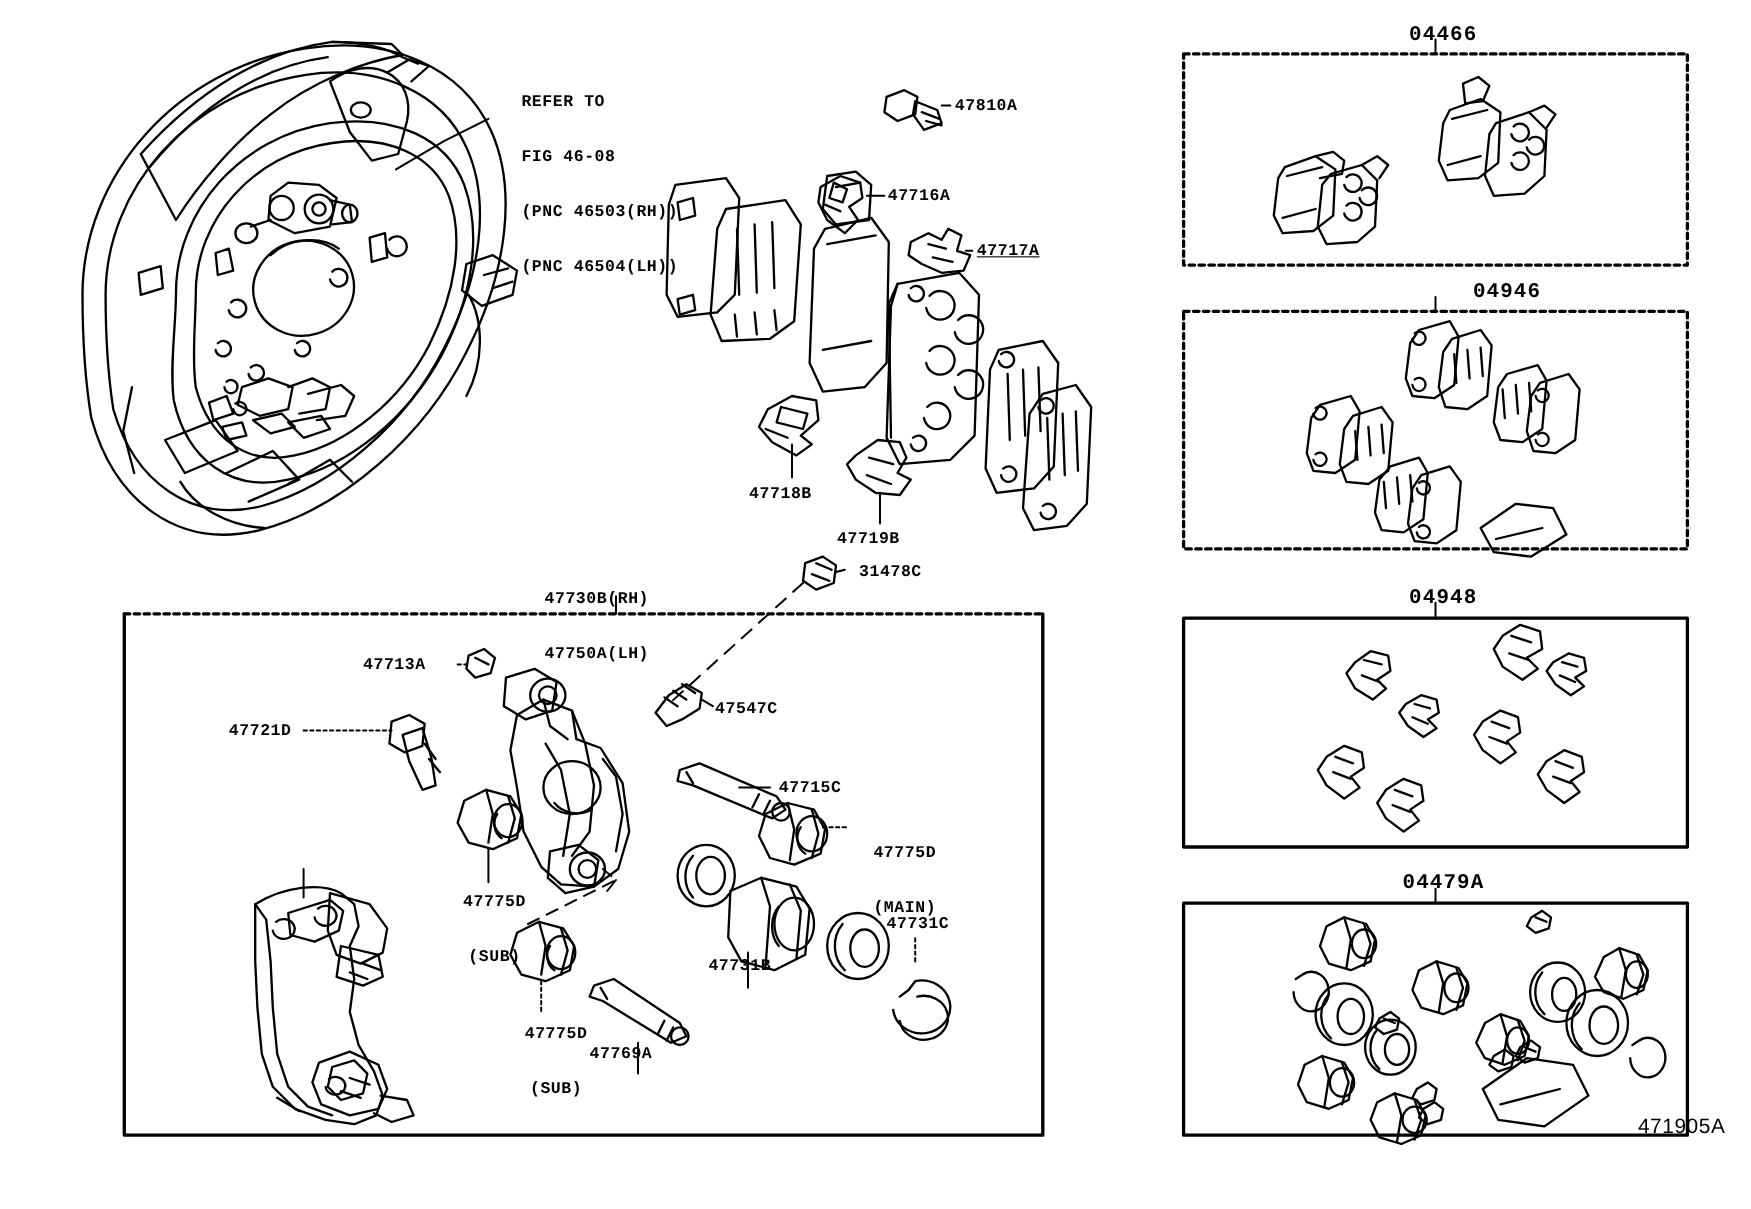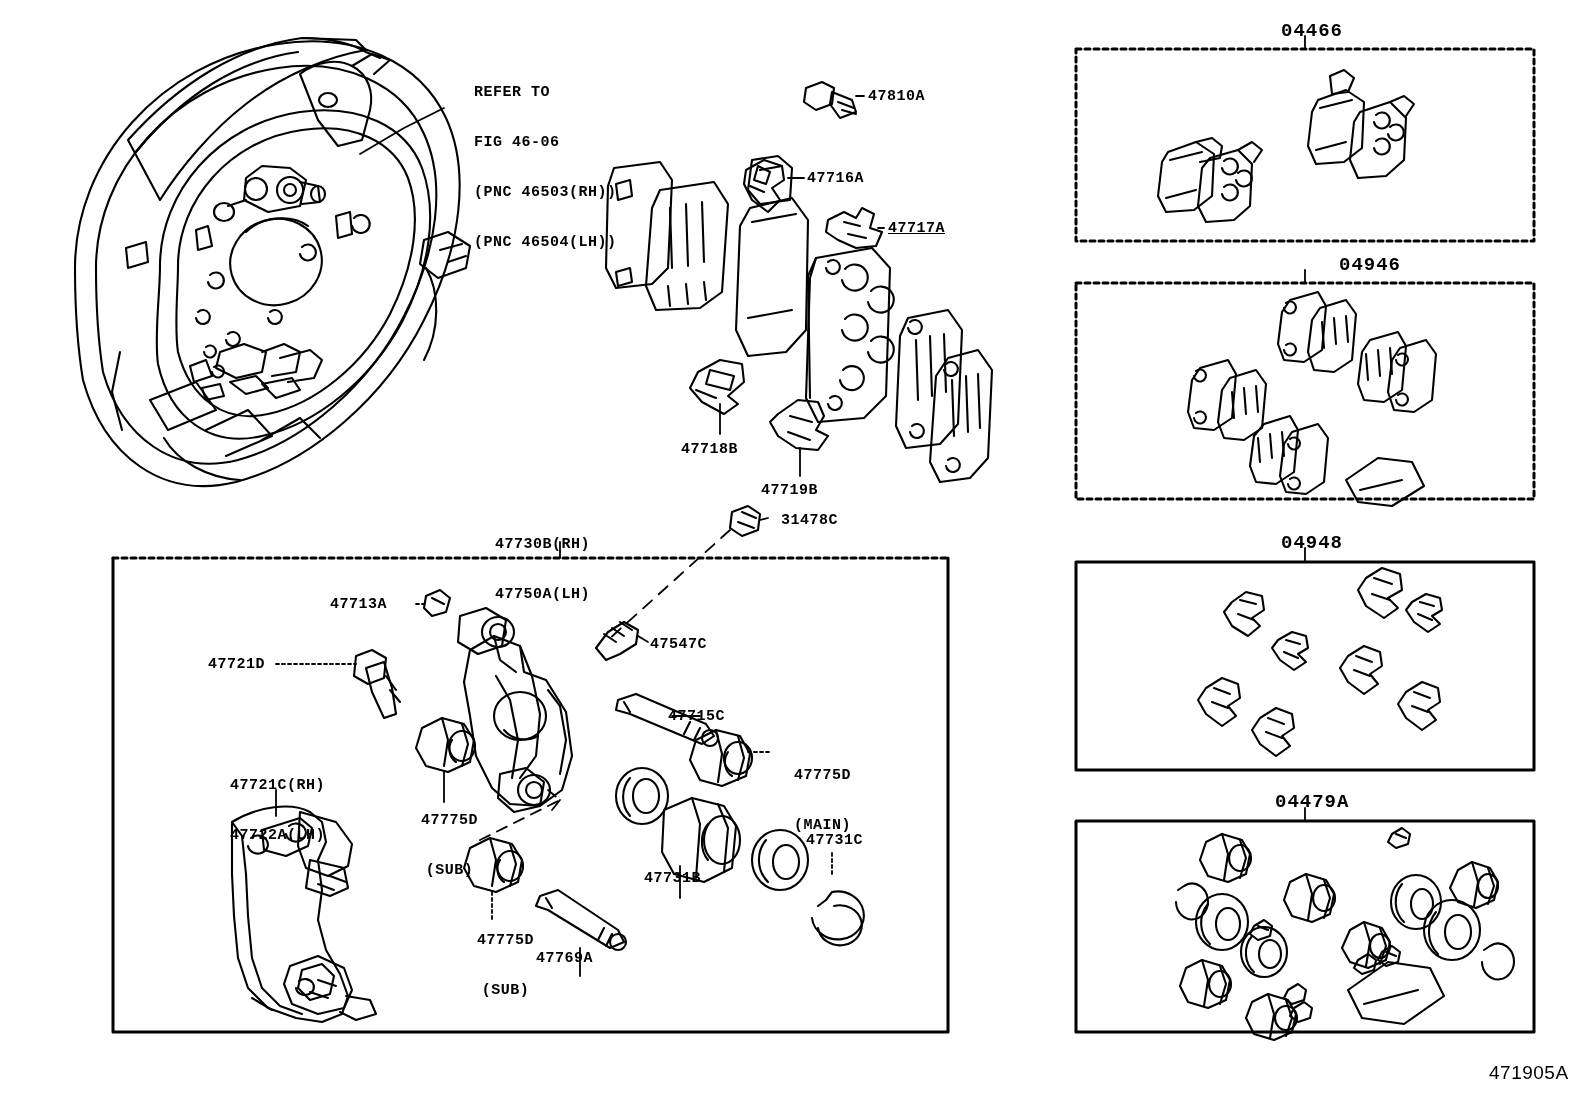--- a/index.html
+++ b/index.html
@@ -519,67 +519,63 @@
 
     <path d="M1348,990 L1388,962 L1430,968 L1444,996 L1404,1024 L1362,1018 Z"></path>
     <path d="M1364,1004 L1418,990"></path>
   </g>
 
   </g>
 </svg>
 
 <div class="lbl" style="left:455px;top:55px;">
   <span>REFER TO</span><br>
-  <span>FIG 46-06</span><br>
+  <span>FIG 46-08</span><br>
   <span>(PNC 46503(RH))</span><br>
   <span>(PNC 46504(LH))</span>
 </div>
 
 <div class="lbl" style="left:868px;top:84px;">47810A</div>
 <div class="lbl" style="left:807px;top:166px;">47716A</div>
 <div class="lbl" style="left:888px;top:216px;text-decoration:underline;">47717A</div>
 <div class="lbl" style="left:681px;top:437px;">47718B</div>
 <div class="lbl" style="left:761px;top:478px;">47719B</div>
 
 <div class="lbl" style="left:476px;top:507px;">
   <span>47730B(RH)</span><br>
   <span>47750A(LH)</span>
 </div>
 
 <div class="lbl" style="left:781px;top:508px;">31478C</div>
 <div class="lbl" style="left:650px;top:632px;">47547C</div>
 <div class="lbl" style="left:330px;top:592px;">47713A</div>
 <div class="lbl" style="left:208px;top:652px;">47721D</div>
 
-<div class="lbl" style="left:211px;top:748px;">
-  <span>47721C(RH)</span><br>
-  <span>47722A(LH)</span>
-</div>
 
 <div class="lbl" style="left:402px;top:783px;text-align:center;">
   <span>47775D</span><br>
   <span class="sm">(SUB)</span>
 </div>
 
 <div class="lbl" style="left:458px;top:903px;text-align:center;">
   <span>47775D</span><br>
   <span class="sm">(SUB)</span>
 </div>
 
-<div class="lbl" style="left:668px;top:704px;">47715C</div>
+<div class="lbl" style="left:708px;top:704px;">47715C</div>
 
 <div class="lbl" style="left:775px;top:738px;text-align:center;">
   <span>47775D</span><br>
   <span class="sm">(MAIN)</span>
 </div>
 
 <div class="lbl" style="left:644px;top:866px;">47731B</div>
 <div class="lbl" style="left:806px;top:828px;">47731C</div>
 <div class="lbl" style="left:536px;top:946px;">47769A</div>
 
 <div class="boxnum" style="left:1281px;top:20px;">04466</div>
 <div class="boxnum" style="left:1339px;top:254px;">04946</div>
 <div class="boxnum" style="left:1281px;top:532px;">04948</div>
 <div class="boxnum" style="left:1275px;top:791px;">04479A</div>
 
-<div class="figid" style="left:1489px;top:1062px;">471905A</div>
+<div class="figid" style="left:1489px;top:1014px;">471905A</div>
 
 </div>
 
 </body></html>

